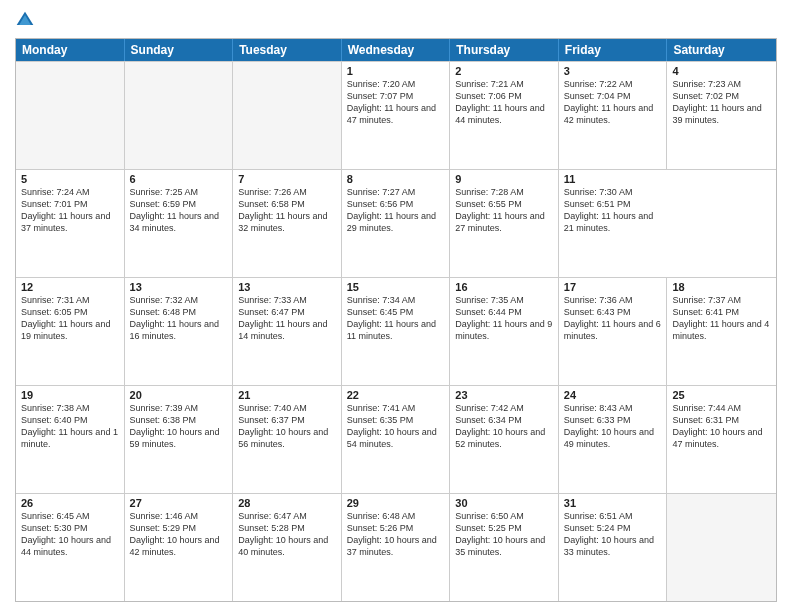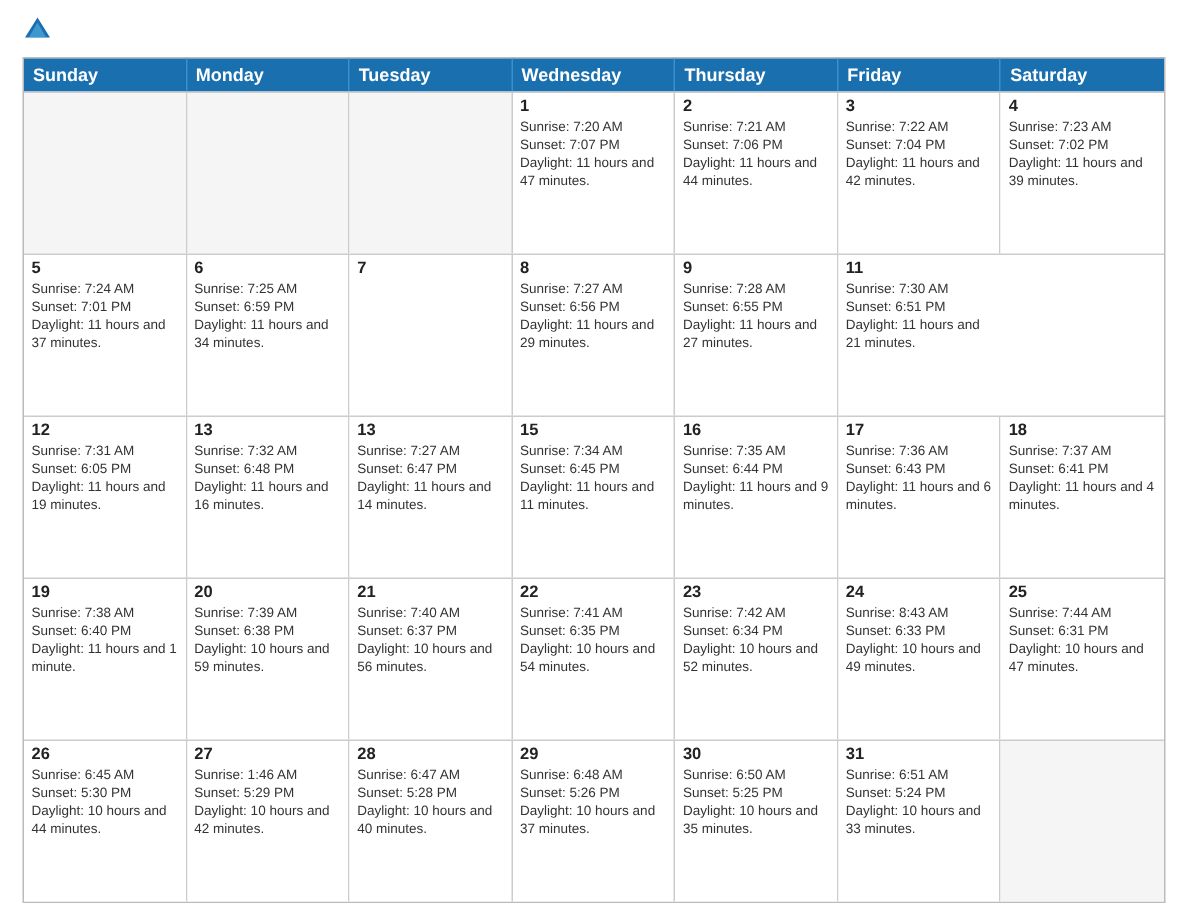--- a/index.html
+++ b/index.html
@@ -125,22 +125,22 @@
       </div>
     </div>
     <div class="title-block">
       <div class="month-title"></div>
       <div class="location-title"></div>
     </div>
   </div>
 
   <div class="calendar">
     <div class="cal-header" id="cal-header">
+        <div class="cal-header-cell">Monday</div>
         <div class="cal-header-cell">Sunday</div>
-        <div class="cal-header-cell">Monday</div>
         <div class="cal-header-cell">Tuesday</div>
         <div class="cal-header-cell">Wednesday</div>
         <div class="cal-header-cell">Thursday</div>
         <div class="cal-header-cell">Friday</div>
         <div class="cal-header-cell">Saturday</div>
       </div>
     <div class="cal-body" id="cal-body">
         <div class="cal-row">
           <div class="cal-cell empty"></div>
           <div class="cal-cell empty"></div>
@@ -178,20 +178,23 @@
 Daylight: 11 hours and 37 minutes.</div>
           </div>
           <div class="cal-cell">
             <div class="day-number">6</div>
             <div class="cell-text">Sunrise: 7:25 AM
 Sunset: 6:59 PM
 Daylight: 11 hours and 34 minutes.</div>
           </div>
           <div class="cal-cell">
             <div class="day-number">7</div>
+            <div class="cell-text">Sunrise: 7:26 AM
+Sunset: 6:58 PM
+Daylight: 11 hours and 32 minutes.</div>
           </div>
           <div class="cal-cell">
             <div class="day-number">8</div>
             <div class="cell-text">Sunrise: 7:27 AM
 Sunset: 6:56 PM
 Daylight: 11 hours and 29 minutes.</div>
           </div>
           <div class="cal-cell">
             <div class="day-number">9</div>
             <div class="cell-text">Sunrise: 7:28 AM
@@ -213,21 +216,21 @@
 Daylight: 11 hours and 19 minutes.</div>
           </div>
           <div class="cal-cell">
             <div class="day-number">13</div>
             <div class="cell-text">Sunrise: 7:32 AM
 Sunset: 6:48 PM
 Daylight: 11 hours and 16 minutes.</div>
           </div>
           <div class="cal-cell">
             <div class="day-number">13</div>
-            <div class="cell-text">Sunrise: 7:27 AM
+            <div class="cell-text">Sunrise: 7:33 AM
 Sunset: 6:47 PM
 Daylight: 11 hours and 14 minutes.</div>
           </div>
           <div class="cal-cell">
             <div class="day-number">15</div>
             <div class="cell-text">Sunrise: 7:34 AM
 Sunset: 6:45 PM
 Daylight: 11 hours and 11 minutes.</div>
           </div>
           <div class="cal-cell">

